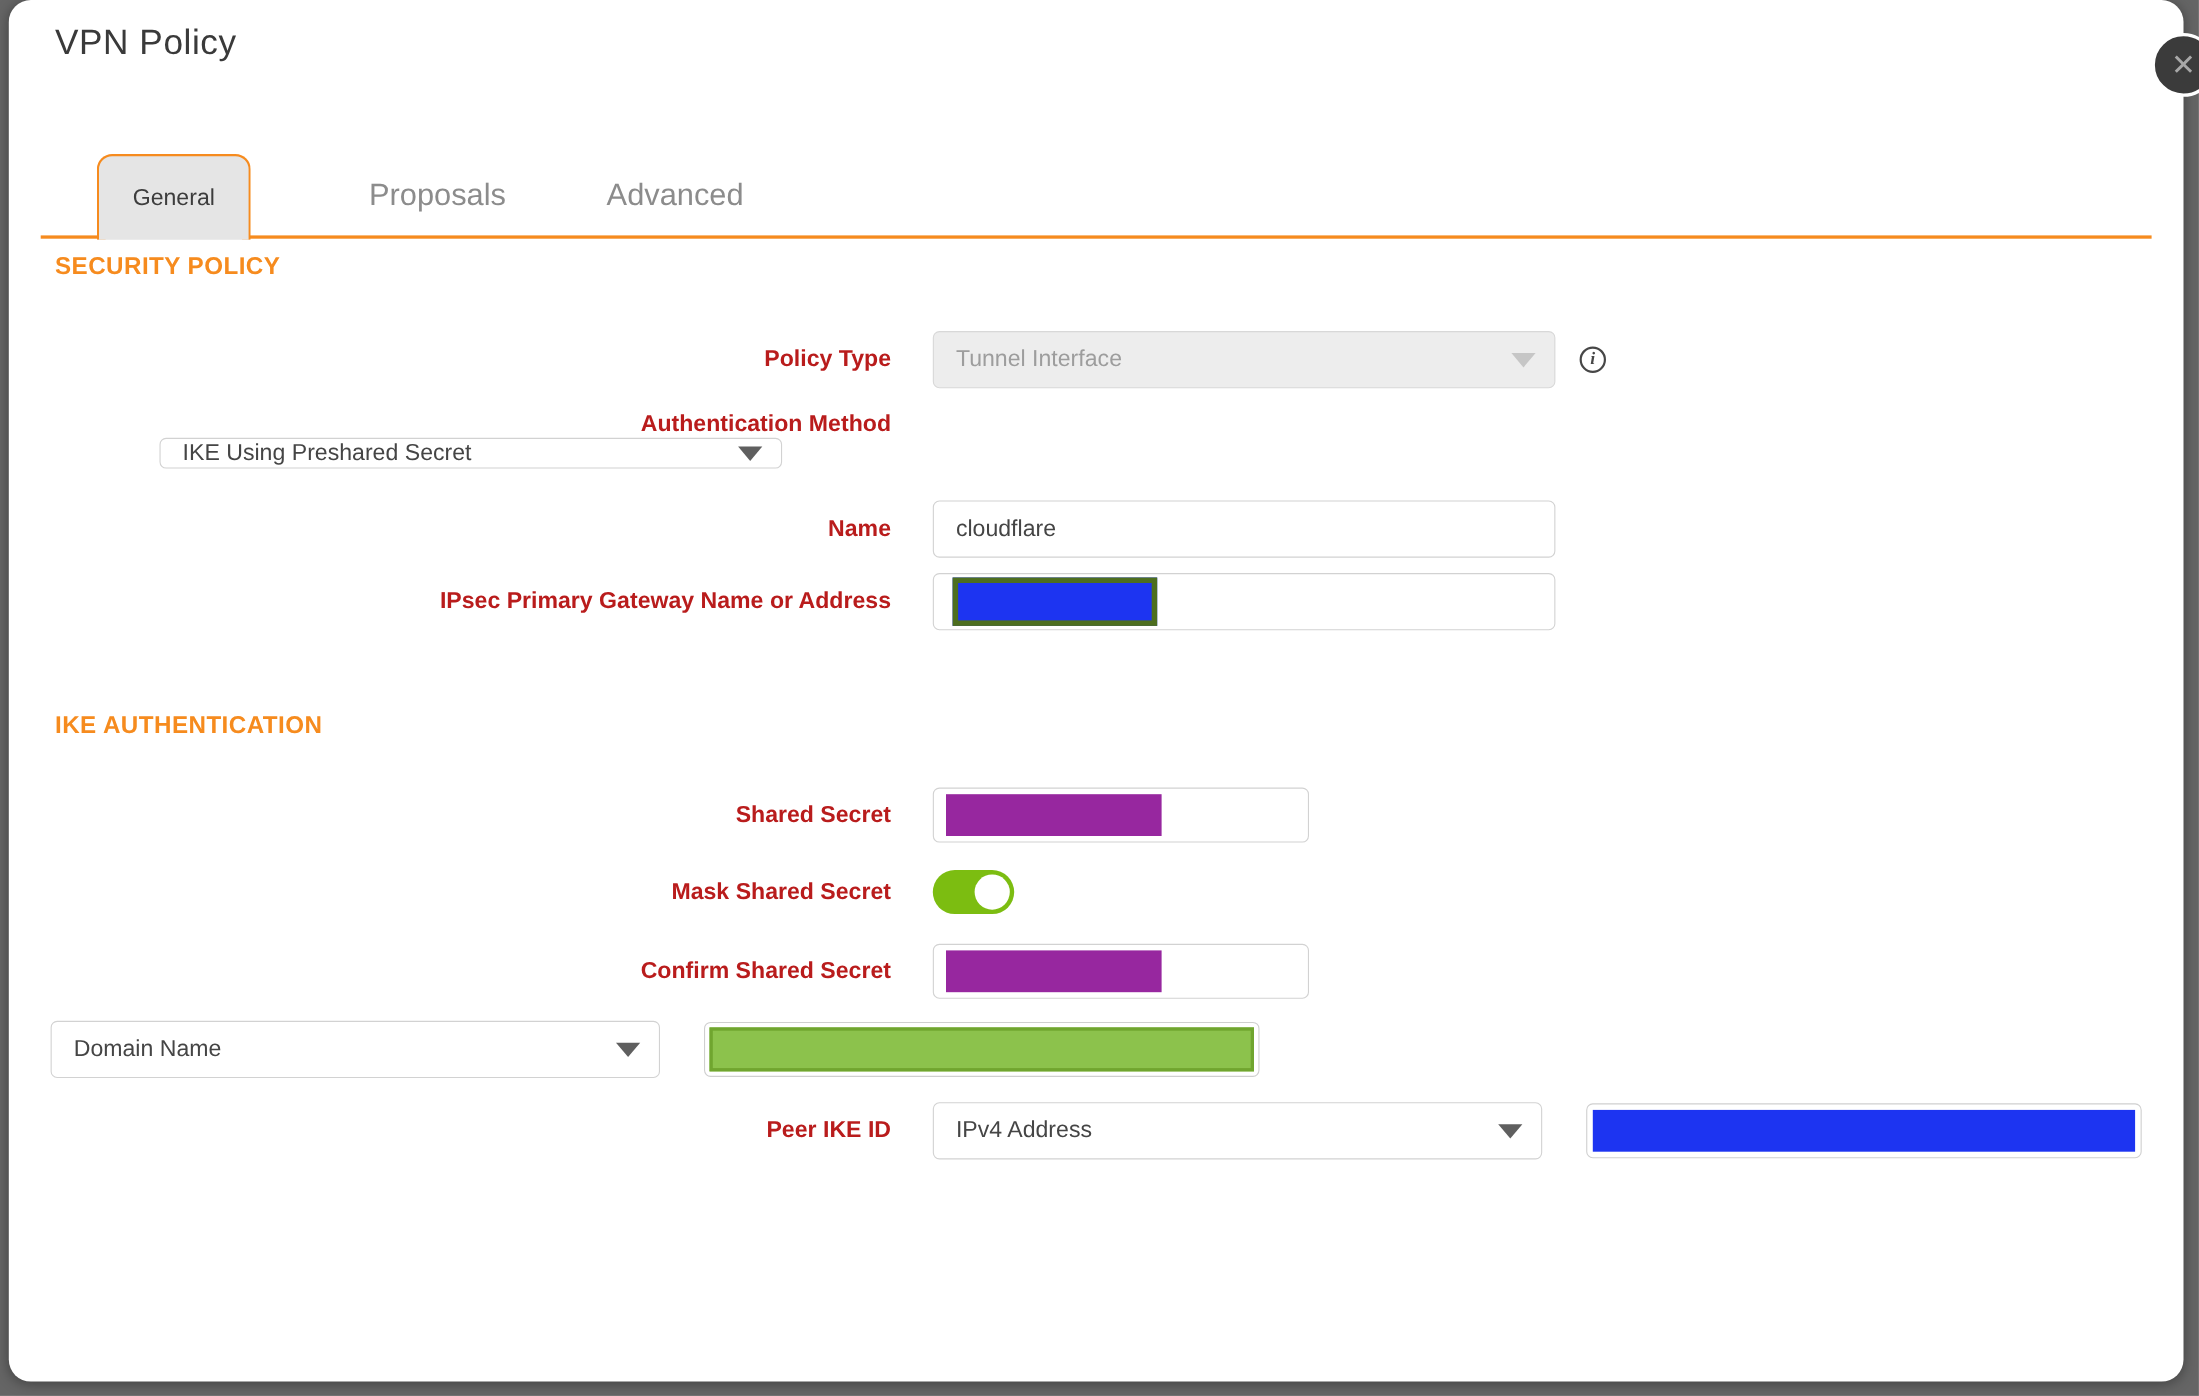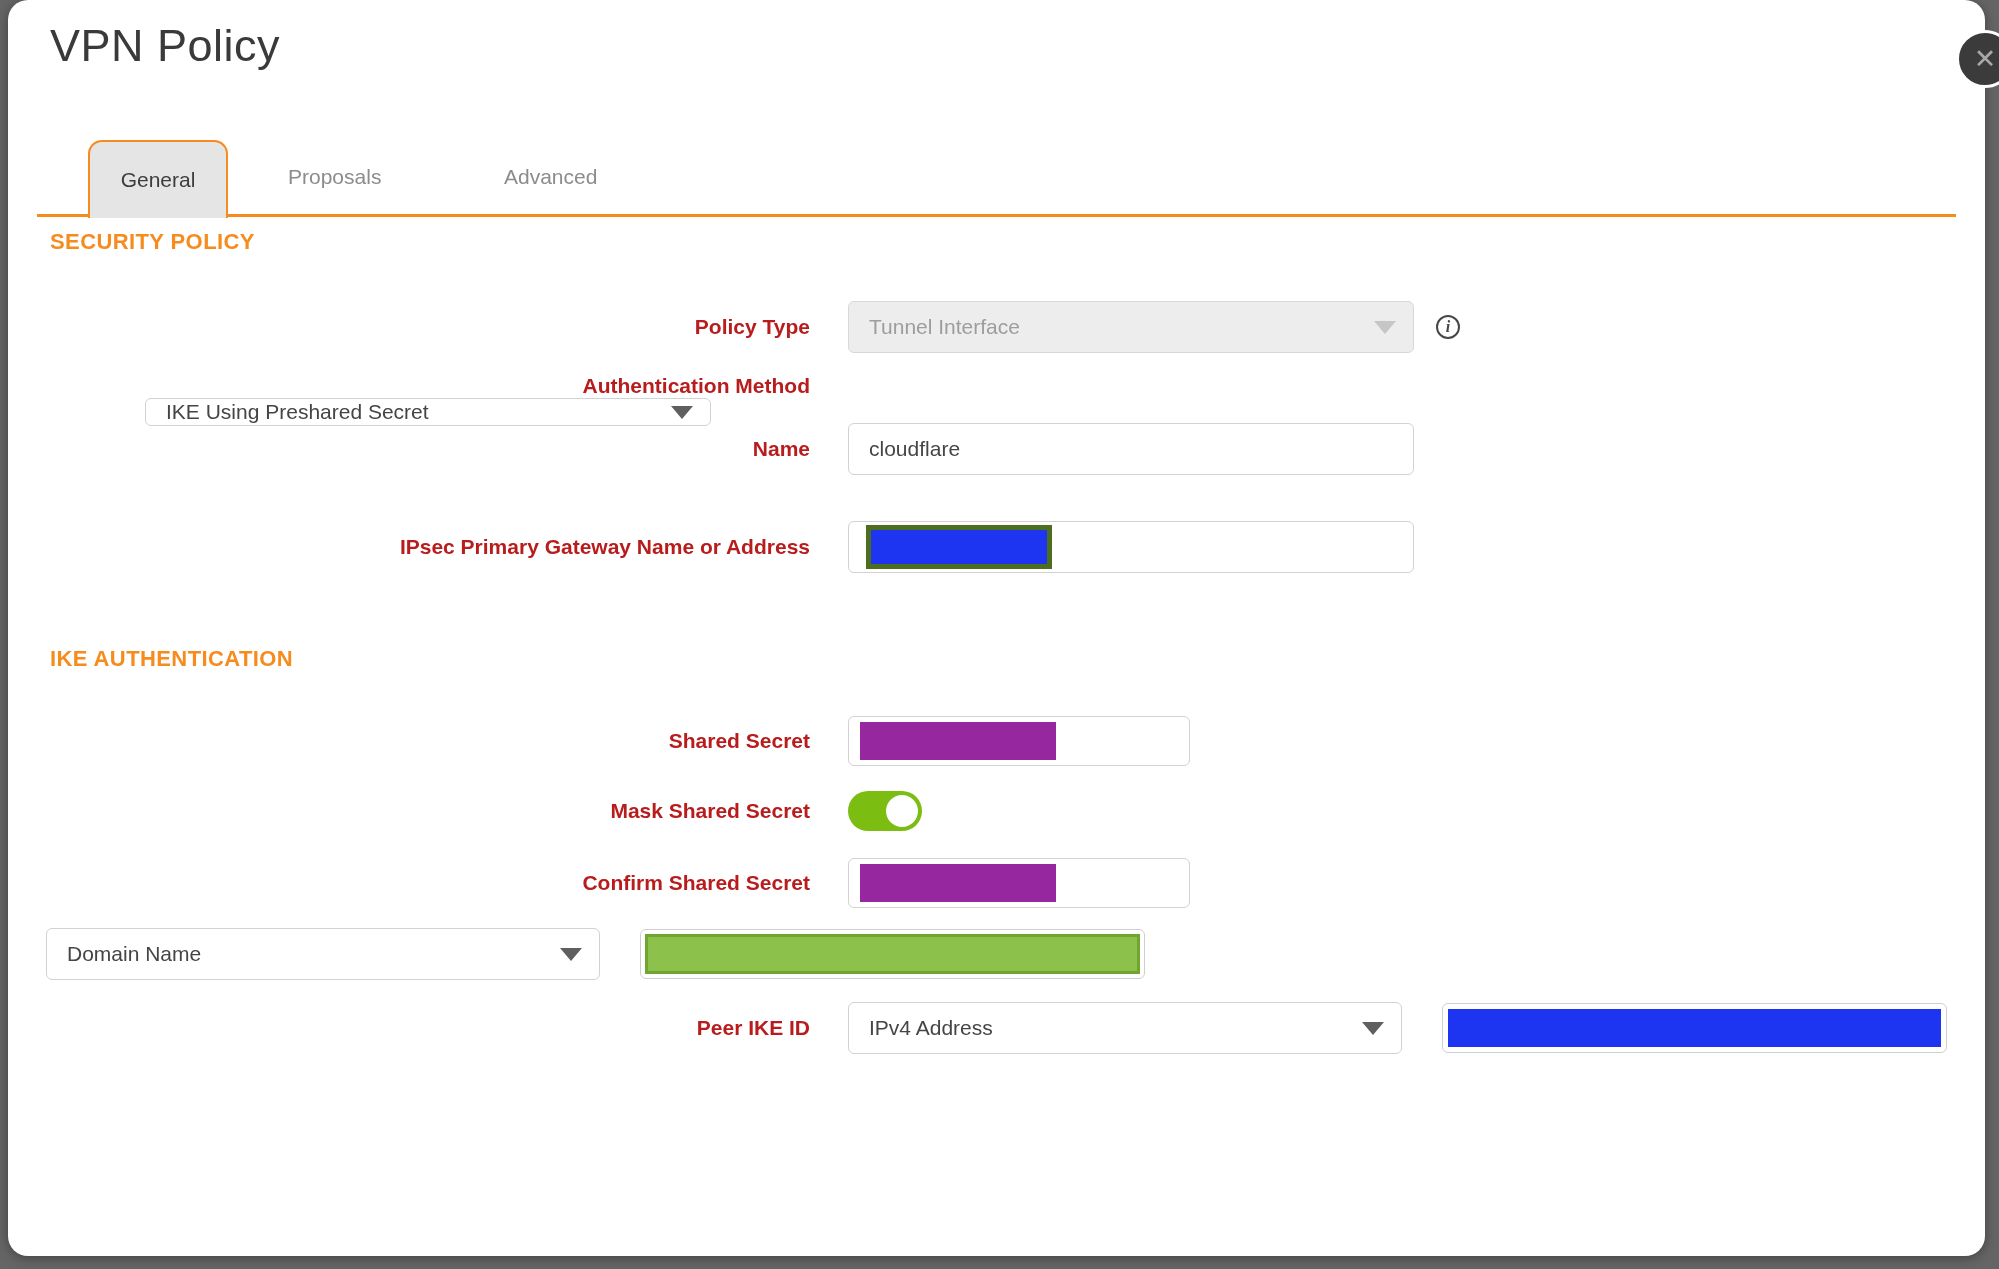--- a/index.html
+++ b/index.html
@@ -15,21 +15,21 @@
     position:relative;
     overflow:hidden;
   }
   .dialog{
     position:absolute;left:8px;top:0;width:1977px;height:1256px;
     background:#ffffff;border-radius:20px;
     box-shadow:0 2px 12px rgba(0,0,0,.35);
   }
   .page-title{
     position:absolute;left:42px;top:20px;
-    font-size:45px;color:#3a3a3a;font-weight:400;letter-spacing:.5px;
+    font-size:32px;color:#3a3a3a;font-weight:400;letter-spacing:.5px;
   }
   .close-btn{
     position:absolute;left:1956px;top:30px;width:58px;height:58px;
     border-radius:50%;background:#3b3b3b;border:3px solid #ffffff;
     color:#a8a8a8;font-size:27px;display:flex;align-items:center;justify-content:center;
     cursor:pointer;z-index:6;
   }
   
   .tab-underline{
     position:absolute;left:29px;top:214px;width:1919px;height:3px;
@@ -37,38 +37,38 @@
   }
   .tab-active{
     position:absolute;left:80px;top:140px;width:140px;height:78px;
     background:#e5e5e5;border:2.5px solid var(--accent);border-bottom:none;
     border-radius:14px 14px 0 0;z-index:2;
     display:flex;align-items:center;justify-content:center;
     font-size:21px;color:#3d3d3d;cursor:pointer;
   }
   .tab-item{
     position:absolute;top:140px;width:172px;height:74px;
-    display:flex;align-items:center;justify-content:flex-start;
-    font-size:21px;color:#8c8c8c;cursor:pointer;
+    display:flex;align-items:center;justify-content:flex-end;
+    font-size:28px;color:#8c8c8c;cursor:pointer;
   }
   #tab-proposals{left:280px;}
   #tab-advanced{left:496px;}
   
   .section-title{
     position:absolute;left:42px;font-size:22px;font-weight:700;
     color:var(--accent);letter-spacing:.4px;
   }
   #section-security{top:229px;}
   #section-ike{top:646px;}
   
   .row{position:absolute;left:0;display:flex;align-items:center;}
   .lbl{width:802px;text-align:right;font-size:21px;font-weight:700;color:#b91c1c;}
   #row-policy-type{top:301px;height:52px;}
   #row-auth{top:374px;height:52px;flex-direction:column;}
-  #row-name{top:423px;height:52px;}
+  #row-name{top:455px;height:52px;}
   #row-gateway{top:521px;height:52px;}
   #row-shared{top:716px;height:50px;}
   #row-mask{top:790px;height:42px;}
   #row-confirm{top:858px;height:50px;}
   #row-local{top:928px;height:52px;}
   #row-peer{top:1002px;height:52px;}
   
   .select,.text-input{
     margin-left:38px;width:566px;height:52px;background:#ffffff;
     border:1.5px solid #d2d2d2;border-radius:6px;

